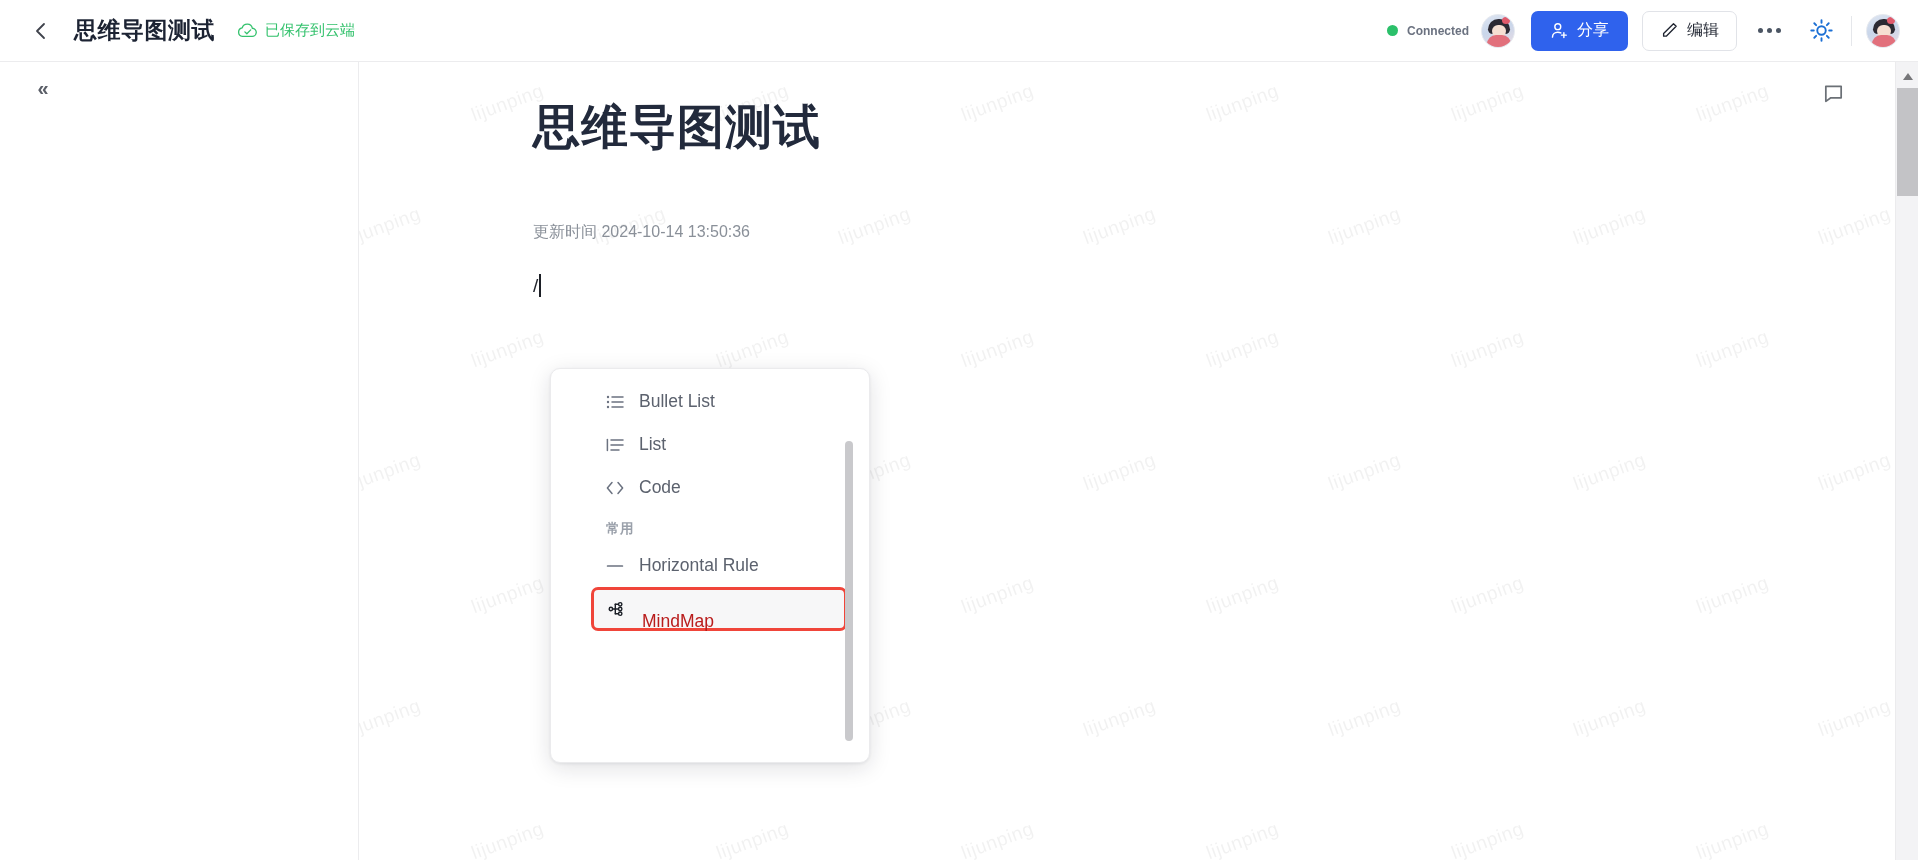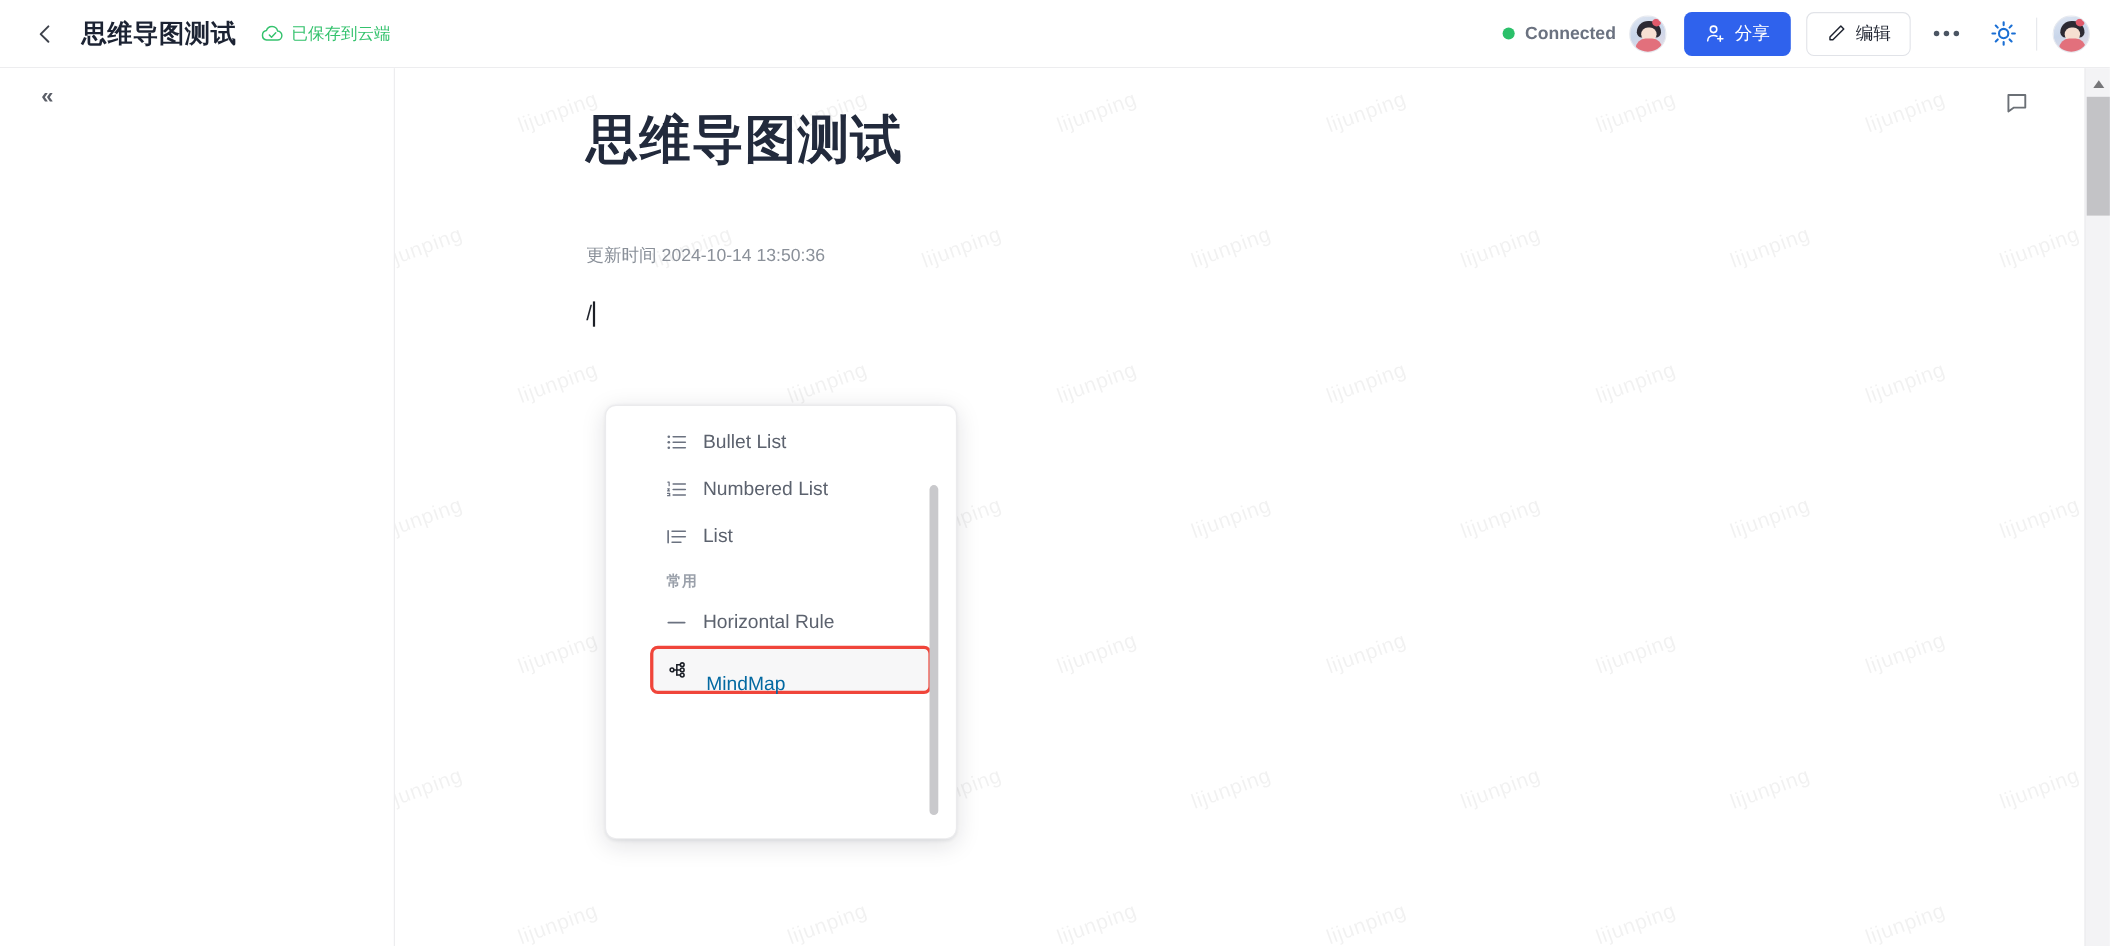--- a/index.html
+++ b/index.html
@@ -43,21 +43,21 @@
     margin-left: auto; display: flex; align-items: center;
     padding-right: 18px; gap: 0;
   }
   .conn {
     display: flex; align-items: center; gap: 9px; margin-right: 12px;
   }
   .conn .dot {
     width: 11px; height: 11px; border-radius: 50%;
     background: #2bc06a; display:block;
   }
-  .conn .label { font-size: 16px; color: #6b7280; font-weight: 600; white-space: nowrap; }
+  .conn .label { font-size: 12px; color: #6b7280; font-weight: 600; white-space: nowrap; }
 
   .avatar {
     width: 34px; height: 34px; border-radius: 50%;
     background: linear-gradient(160deg,#dfe6f2 0%, #c9d6ea 45%, #e9dce4 100%);
     border: 1px solid #e6e9ef;
     overflow: hidden; position: relative; flex: none;
   }
   .avatar .hair {
     position:absolute; left:6px; top:4px; width:22px; height:15px;
     background:#2c2a33; border-radius: 11px 11px 5px 5px;
@@ -205,21 +205,21 @@
     color: #6b7280;
   }
   .menu-item.selected {
     background: #f7f7f8;
     border: 3px solid #f0453a;
     border-radius: 7px;
     margin: 0 22px 0 4px;
     height: 44px;
     padding-left: 13px;
   }
-  .menu-item.selected .mlabel { color: #0369a1; margin-top: 24px; }
+  .menu-item.selected .mlabel { color: #b91c1c; margin-top: 24px; }
   .menu-item.selected .micon { color: #1b1f27; }
 
   .menu-section {
     font-size: 13.5px; color: #9aa0aa; font-weight: 700;
     padding: 11px 0 6px 19px; letter-spacing: .4px;
   }
 
   .menu-sb-track {
     position:absolute; right: 8px; top: 72px;
     width: 8px; height: 300px;
@@ -421,35 +421,33 @@
               <circle cx="3" cy="10" r="1.2" fill="currentColor"></circle>
               <circle cx="3" cy="15" r="1.2" fill="currentColor"></circle>
               <path d="M7 5h11M7 10h11M7 15h11" stroke="currentColor" stroke-width="1.5" stroke-linecap="round"></path>
             </svg>
           </span>
           <span class="mlabel">Bullet List</span>
         </div>
         <div class="menu-item">
           <span class="micon">
             <svg width="20" height="20" viewBox="0 0 20 20" fill="none">
-              <path d="M2.2 3.3h1.1v3.2M1.9 15.6h2.1M1.9 13.6h1.6c.6 0 .6 1 0 1.2" stroke="currentColor" stroke-width="1.1" stroke-linecap="round" stroke-linejoin="round"></path>
-              <path d="M2 9.3h1.5l-1.5 2h1.6" stroke="currentColor" stroke-width="1.1" stroke-linecap="round" stroke-linejoin="round"></path>
-              <path d="M7 5h11M7 10h11M7 15h11" stroke="currentColor" stroke-width="1.5" stroke-linecap="round"></path>
-            </svg>
-          </span>
-          <span class="mlabel">Numbered List</span>
-        </div>
-        <div class="menu-item">
-          <span class="micon">
-            <svg width="20" height="20" viewBox="0 0 20 20" fill="none">
               <path d="M2.4 4.6v10.8" stroke="currentColor" stroke-width="1.5" stroke-linecap="round"></path>
               <path d="M6 5h12M6 10h12M6 15h8" stroke="currentColor" stroke-width="1.5" stroke-linecap="round"></path>
             </svg>
           </span>
           <span class="mlabel">List</span>
+        </div>
+        <div class="menu-item">
+          <span class="micon">
+            <svg width="20" height="20" viewBox="0 0 20 20" fill="none">
+              <path d="M7 4.5 2.4 10 7 15.5M13 4.5 17.6 10 13 15.5" stroke="currentColor" stroke-width="1.5" stroke-linecap="round" stroke-linejoin="round"></path>
+            </svg>
+          </span>
+          <span class="mlabel">Code</span>
         </div>
         <div class="menu-section">常用</div>
         <div class="menu-item">
           <span class="micon">
             <svg width="20" height="20" viewBox="0 0 20 20" fill="none">
               <path d="M2.6 10h14.8" stroke="currentColor" stroke-width="1.7" stroke-linecap="round"></path>
             </svg>
           </span>
           <span class="mlabel">Horizontal Rule</span>
         </div>

